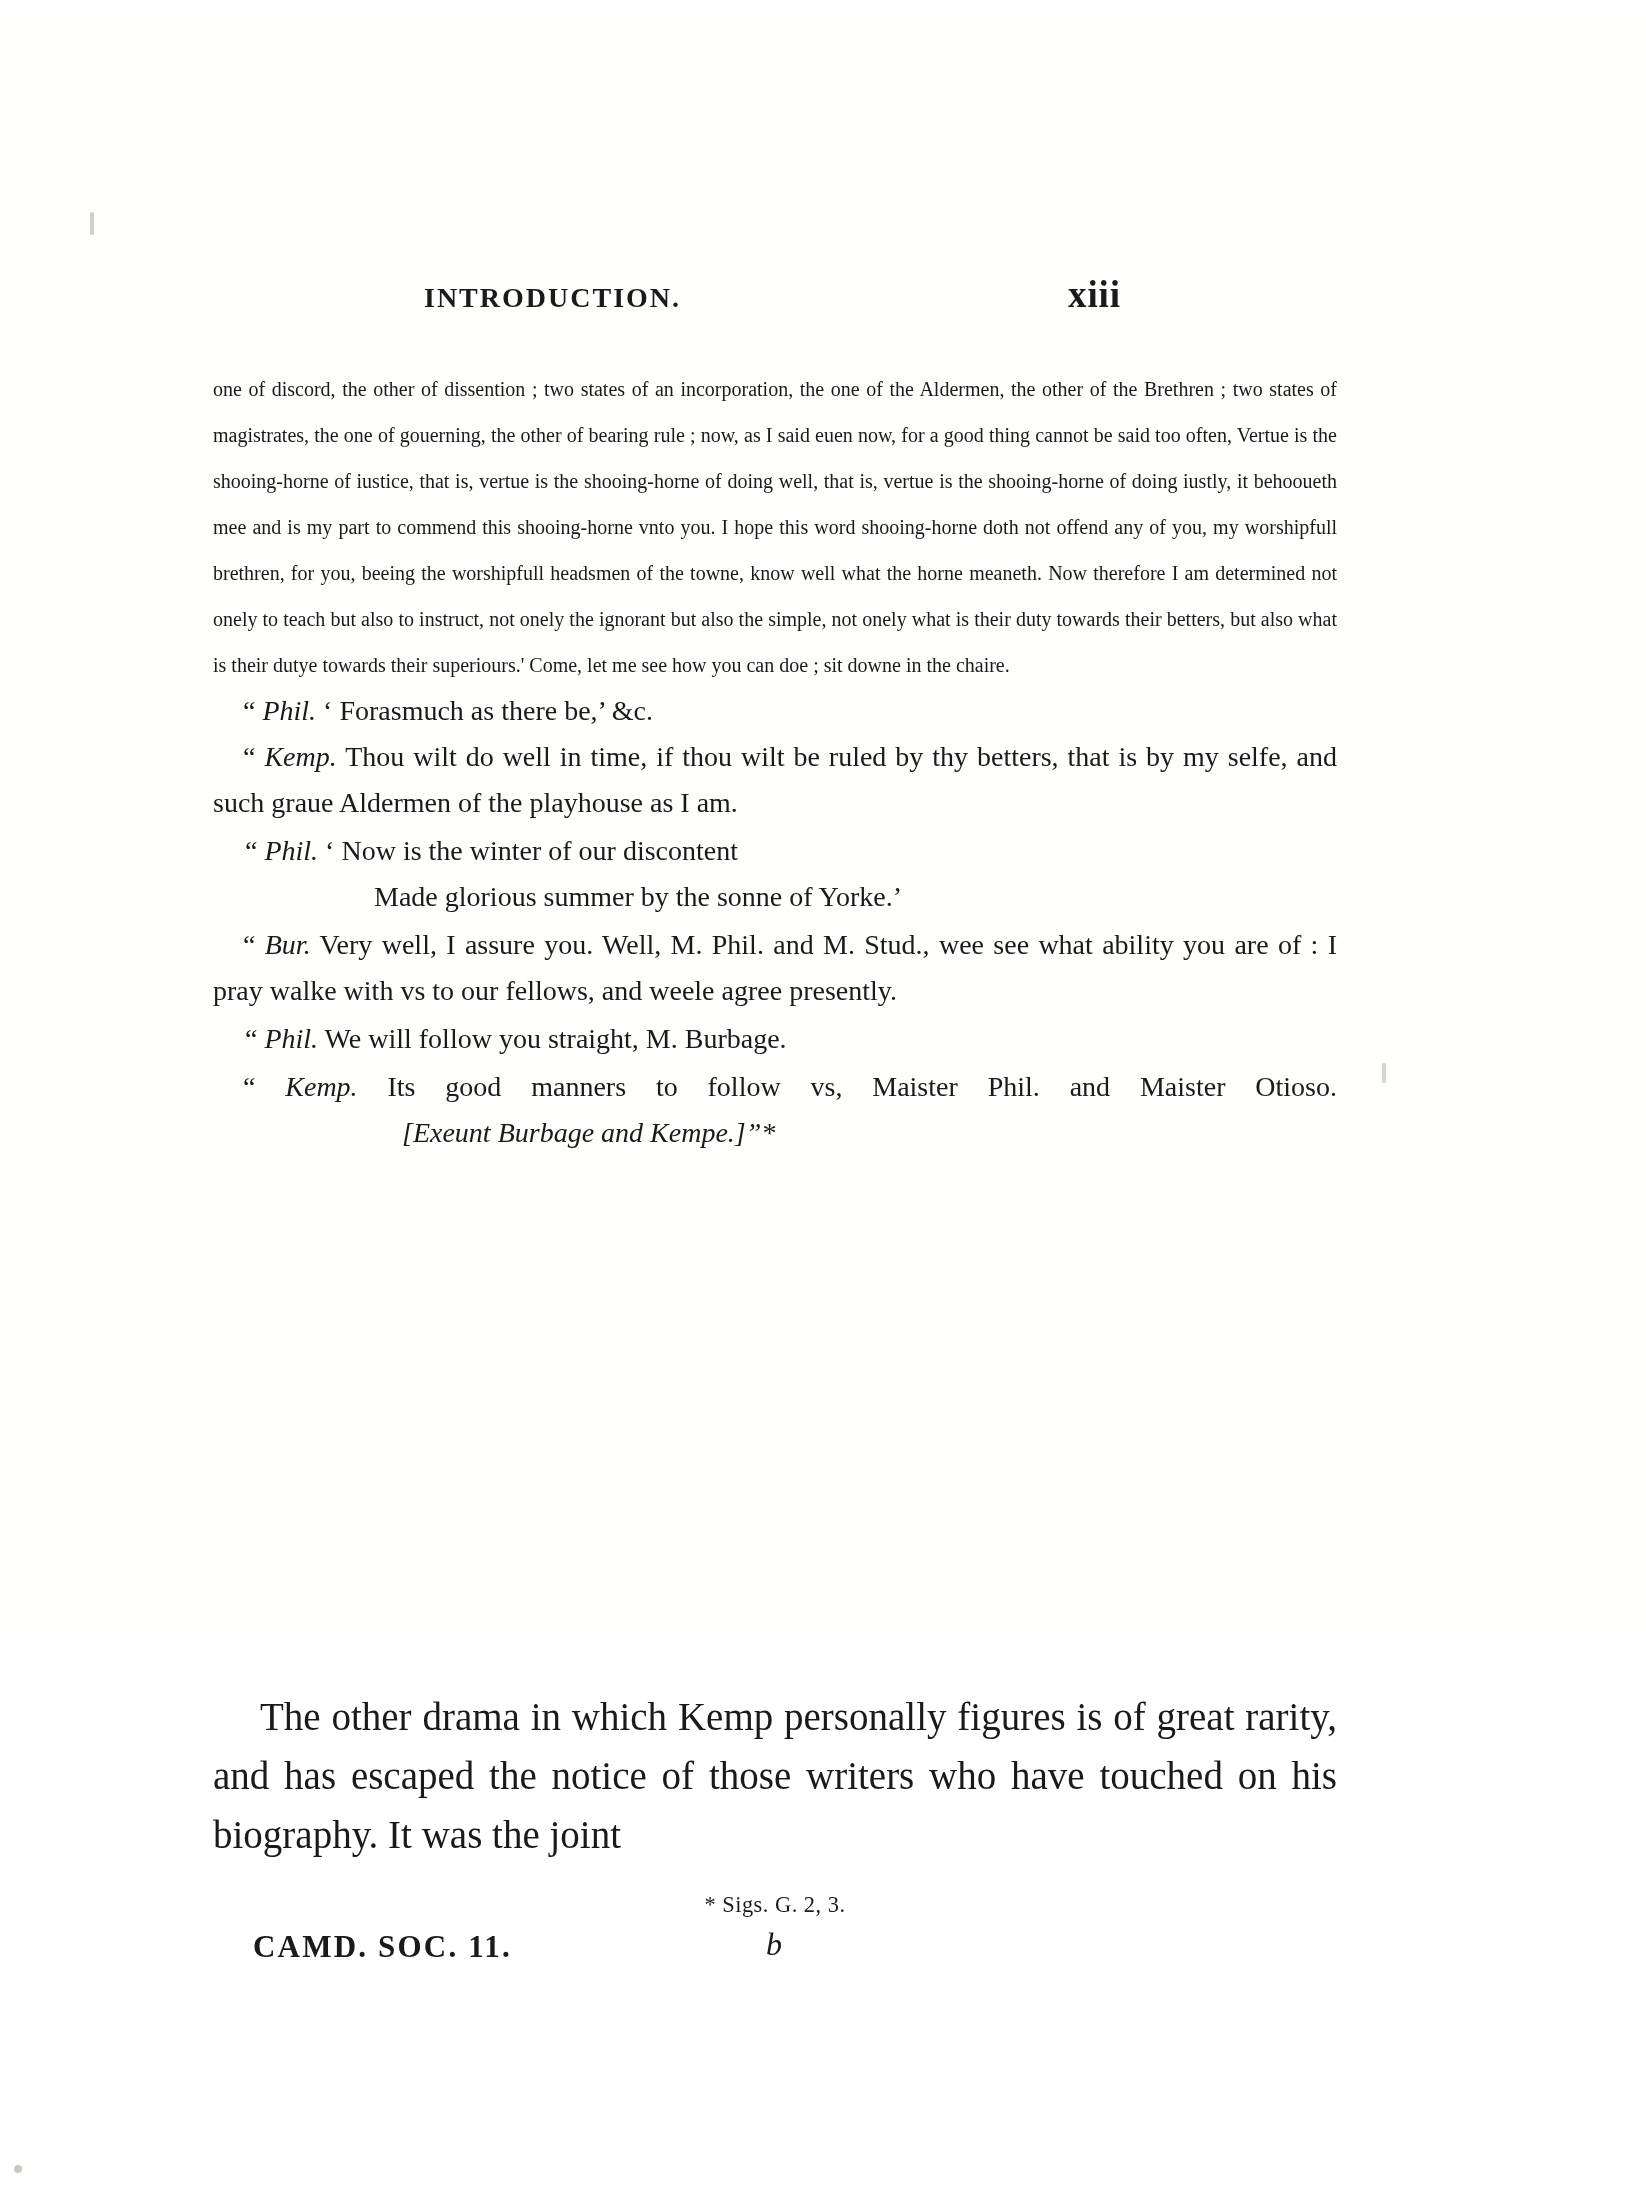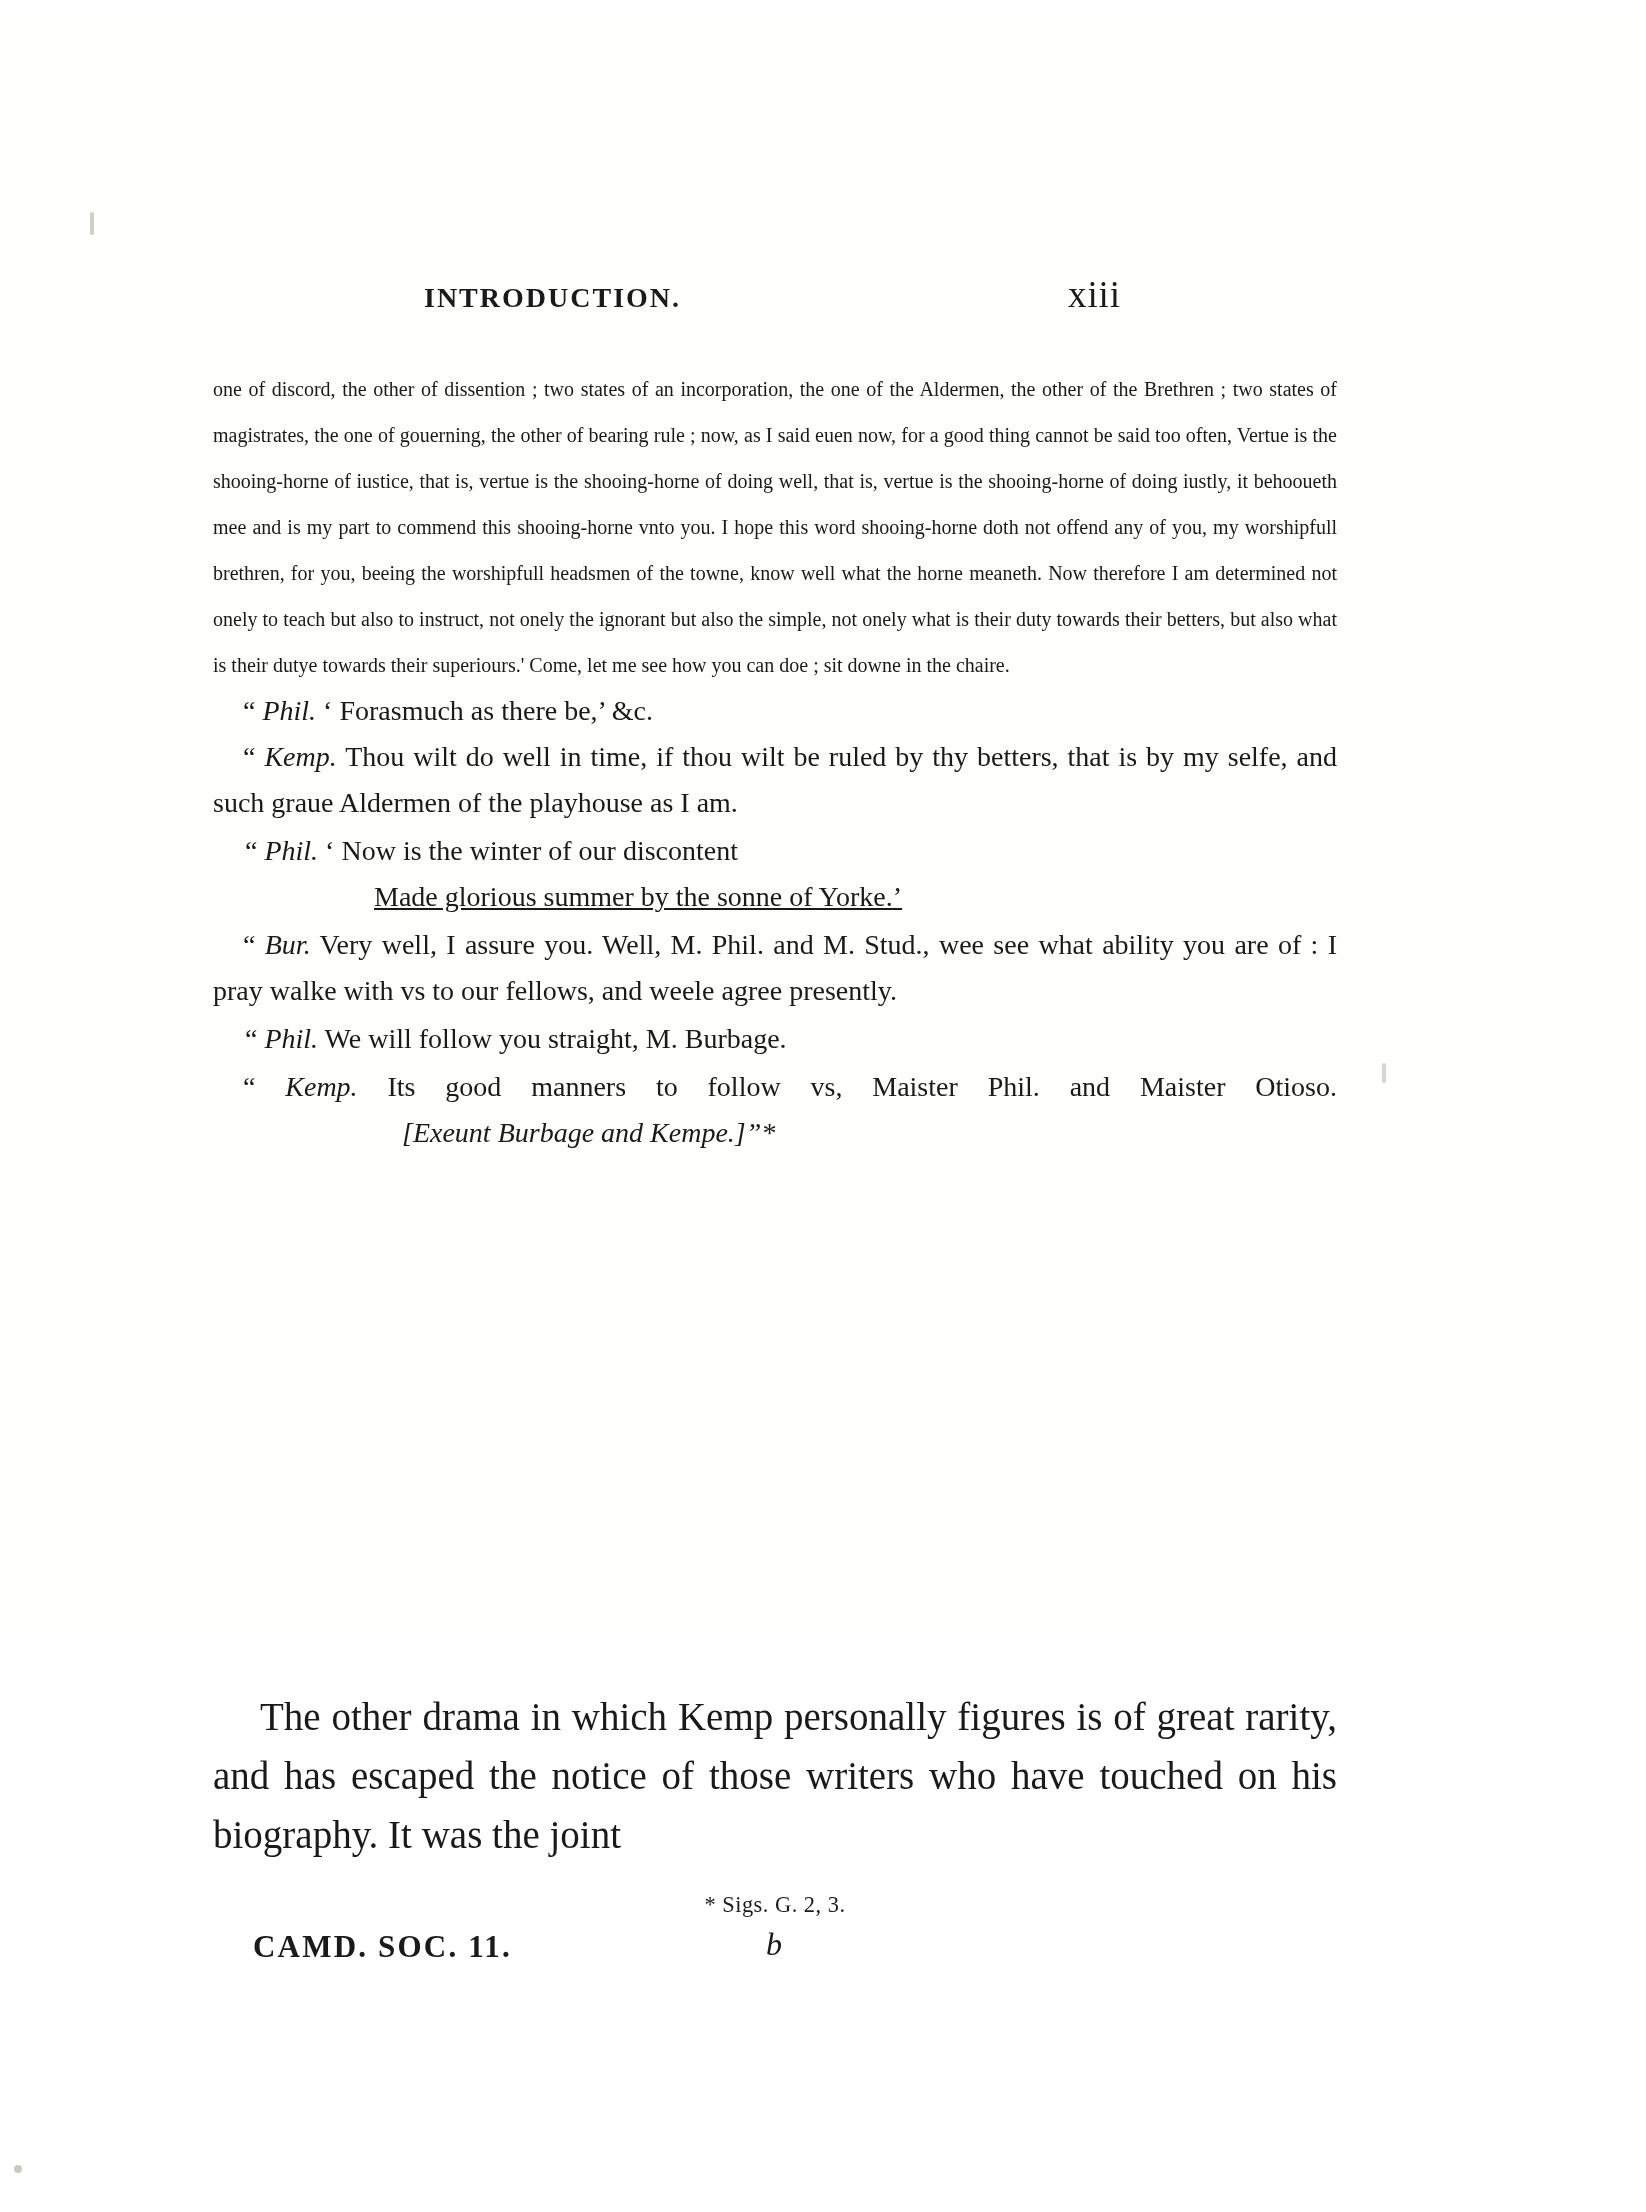--- a/index.html
+++ b/index.html
@@ -46,20 +46,21 @@
     letter-spacing: 2px;
     font-weight: bold;
     white-space: nowrap;
   }
   .runhead-folio {
     position: absolute;
     left: 1052px;
     top: 265px;
     font-size: 37px;
     letter-spacing: 0.9px;
+    font-weight: bold;
   }
 
   
   .body-block {
     position: absolute;
     left: 213px;
     top: 358px;
     width: 1124px;
   }
   p.just {
@@ -80,21 +81,20 @@
     margin: 2px;
     font-size: 28px;
     line-height: 46px;
     text-align: left;
     text-indent: 30px;
   }
   .verse-indent {
     display: block;
     margin-left: 159px;
     text-indent: 0;
-    text-decoration: underline;
   }
   em { font-style: italic; }
 
   .stage-dir {
     display: inline-block;
     margin-left: 159px;
     font-style: italic;
     font-size: 28px;
   }
 

